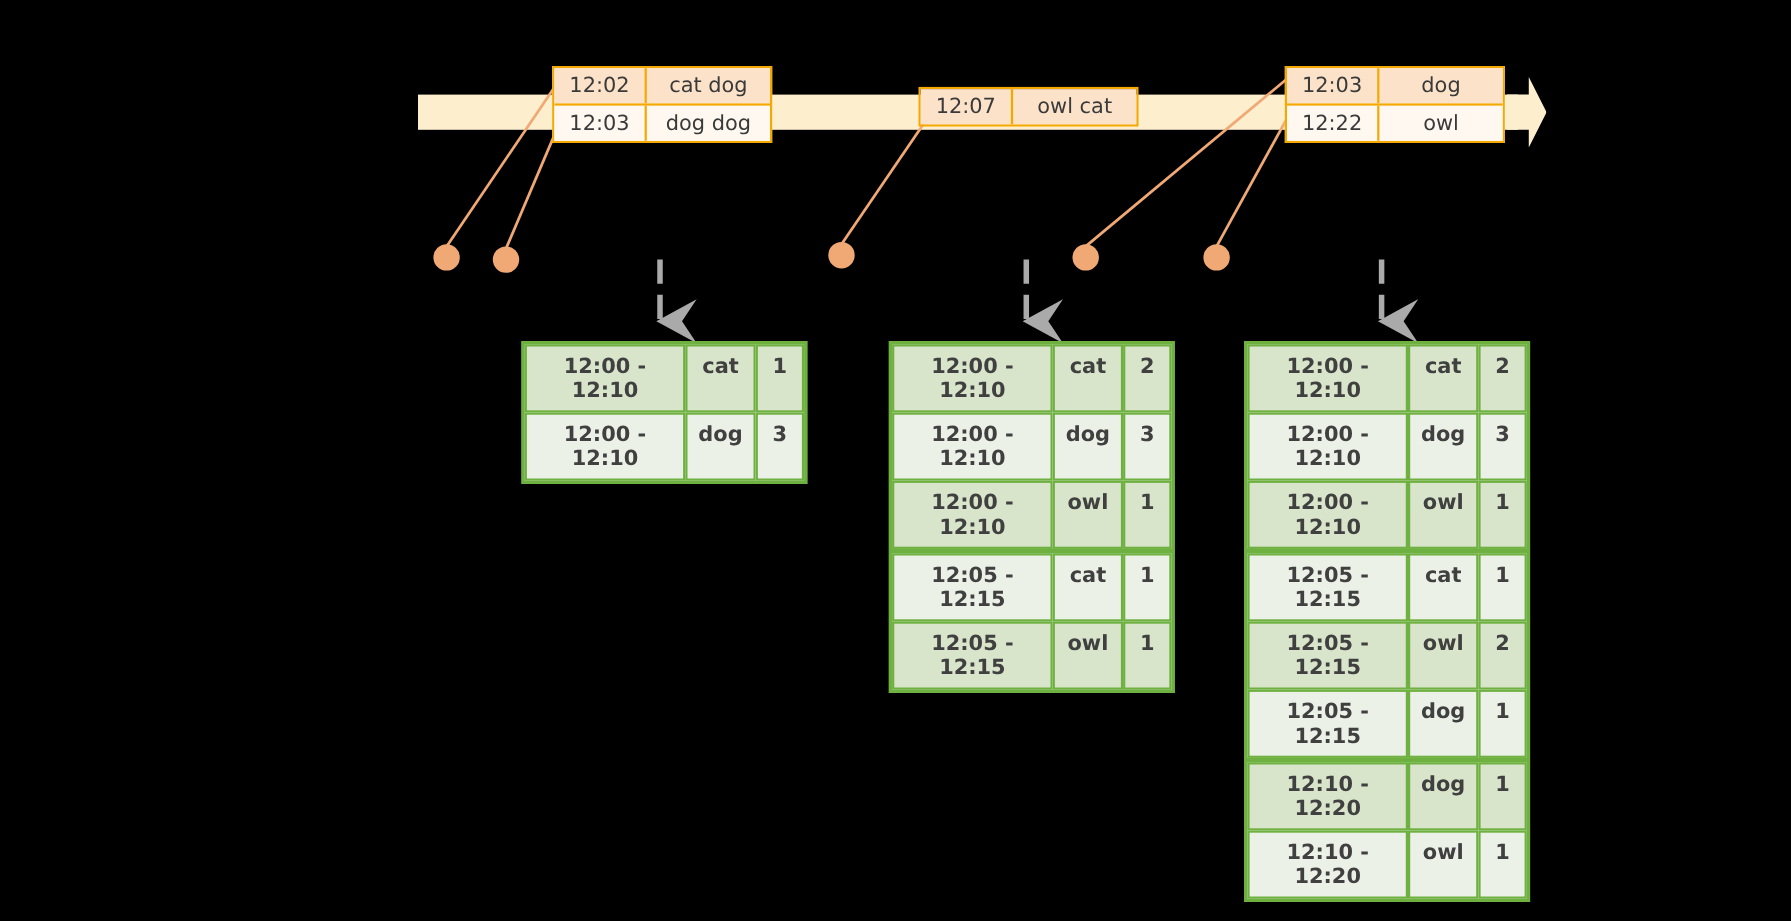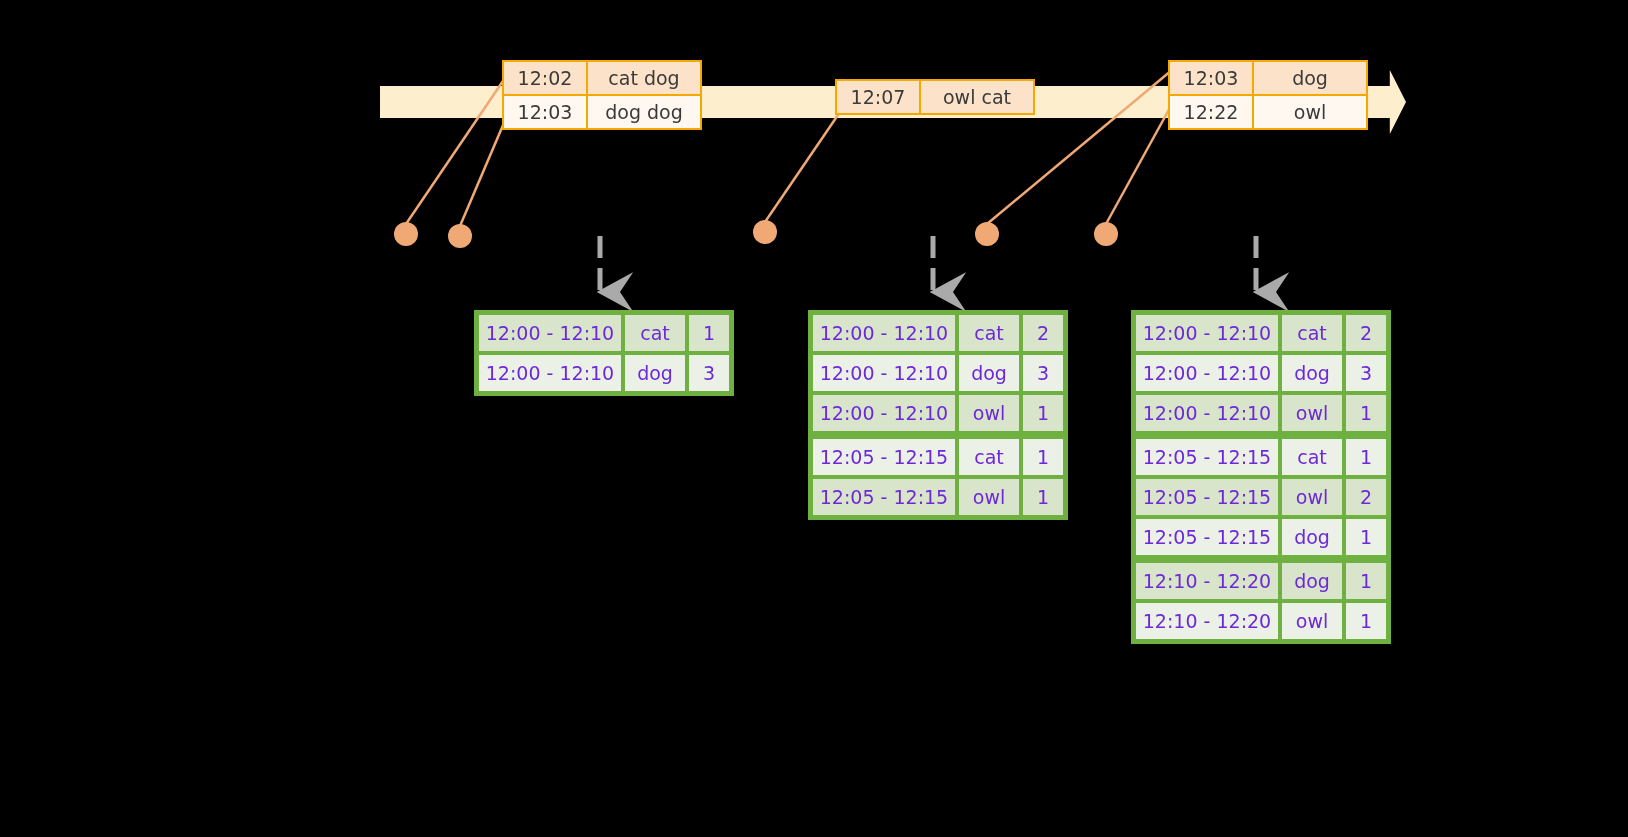--- a/index.html
+++ b/index.html
@@ -62,23 +62,24 @@
   .rtable{
     position:absolute;
     border:3px solid #6FB141;
     background:#6FB141;
     display:flex; flex-direction:column;
     gap:0;
   }
   .rtable .trow{ display:flex; }
   .rtable .trow.sep{ border-top:4px solid #6FB141; }
   .rtable .cell{
-    font-size:19px; color:#6d28d9; text-align:center;
+    font-size:19px; color:#404040; text-align:center;
     padding:7px 4px; border:2px solid #6FB141;
     background:#E8EFE2;
+    font-weight:bold;
   }
   .rtable .trow.shadeA .cell{ background:#D9E5CB; }
   .rtable .trow.shadeB .cell{ background:#ECF1E7; }
   .rtable .c-win{ width:146px; }
   .rtable .c-word{ width:64px; }
   .rtable .c-cnt{ width:44px; }
 
   #tbl1{ left:474px; top:310px; }
   #tbl2{ left:808px; top:310px; }
   #tbl3{ left:1131px; top:310px; }

